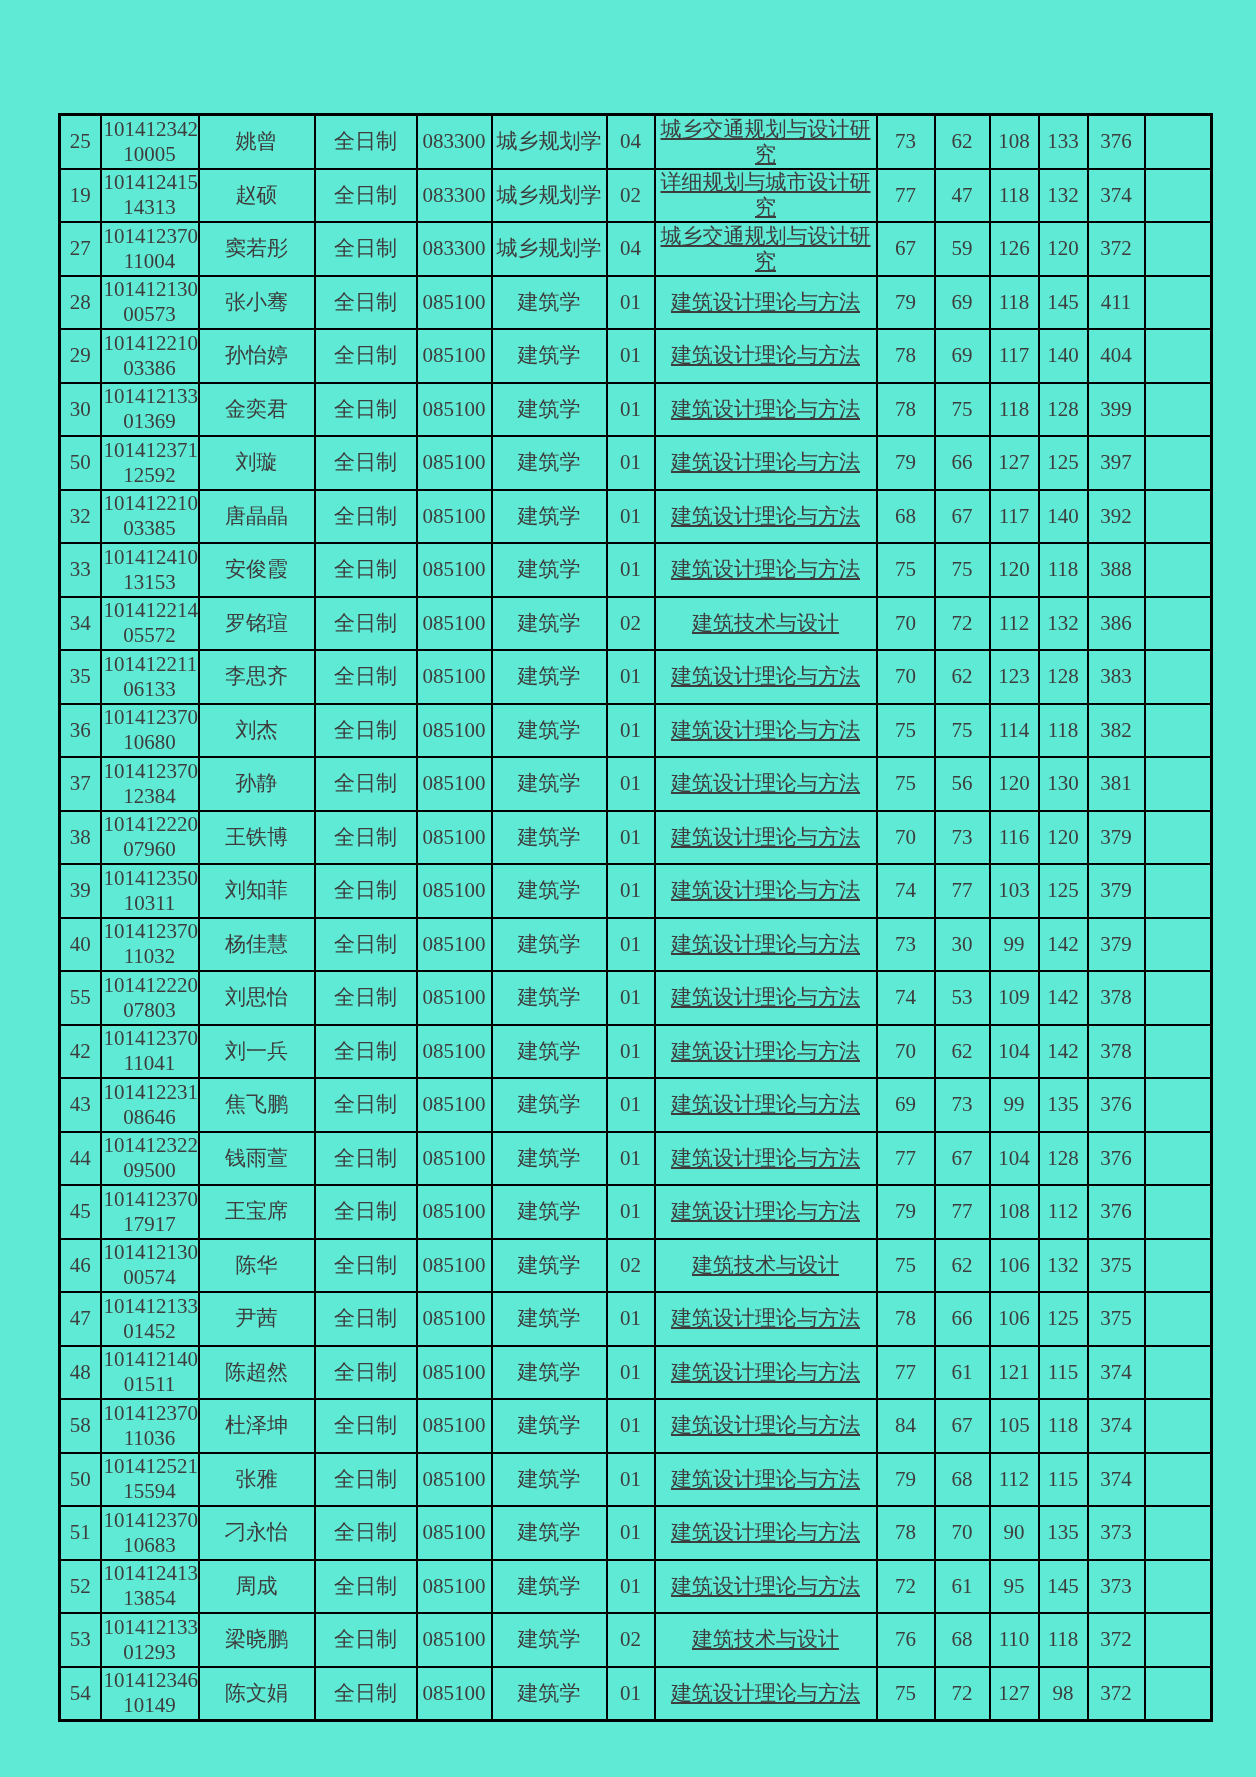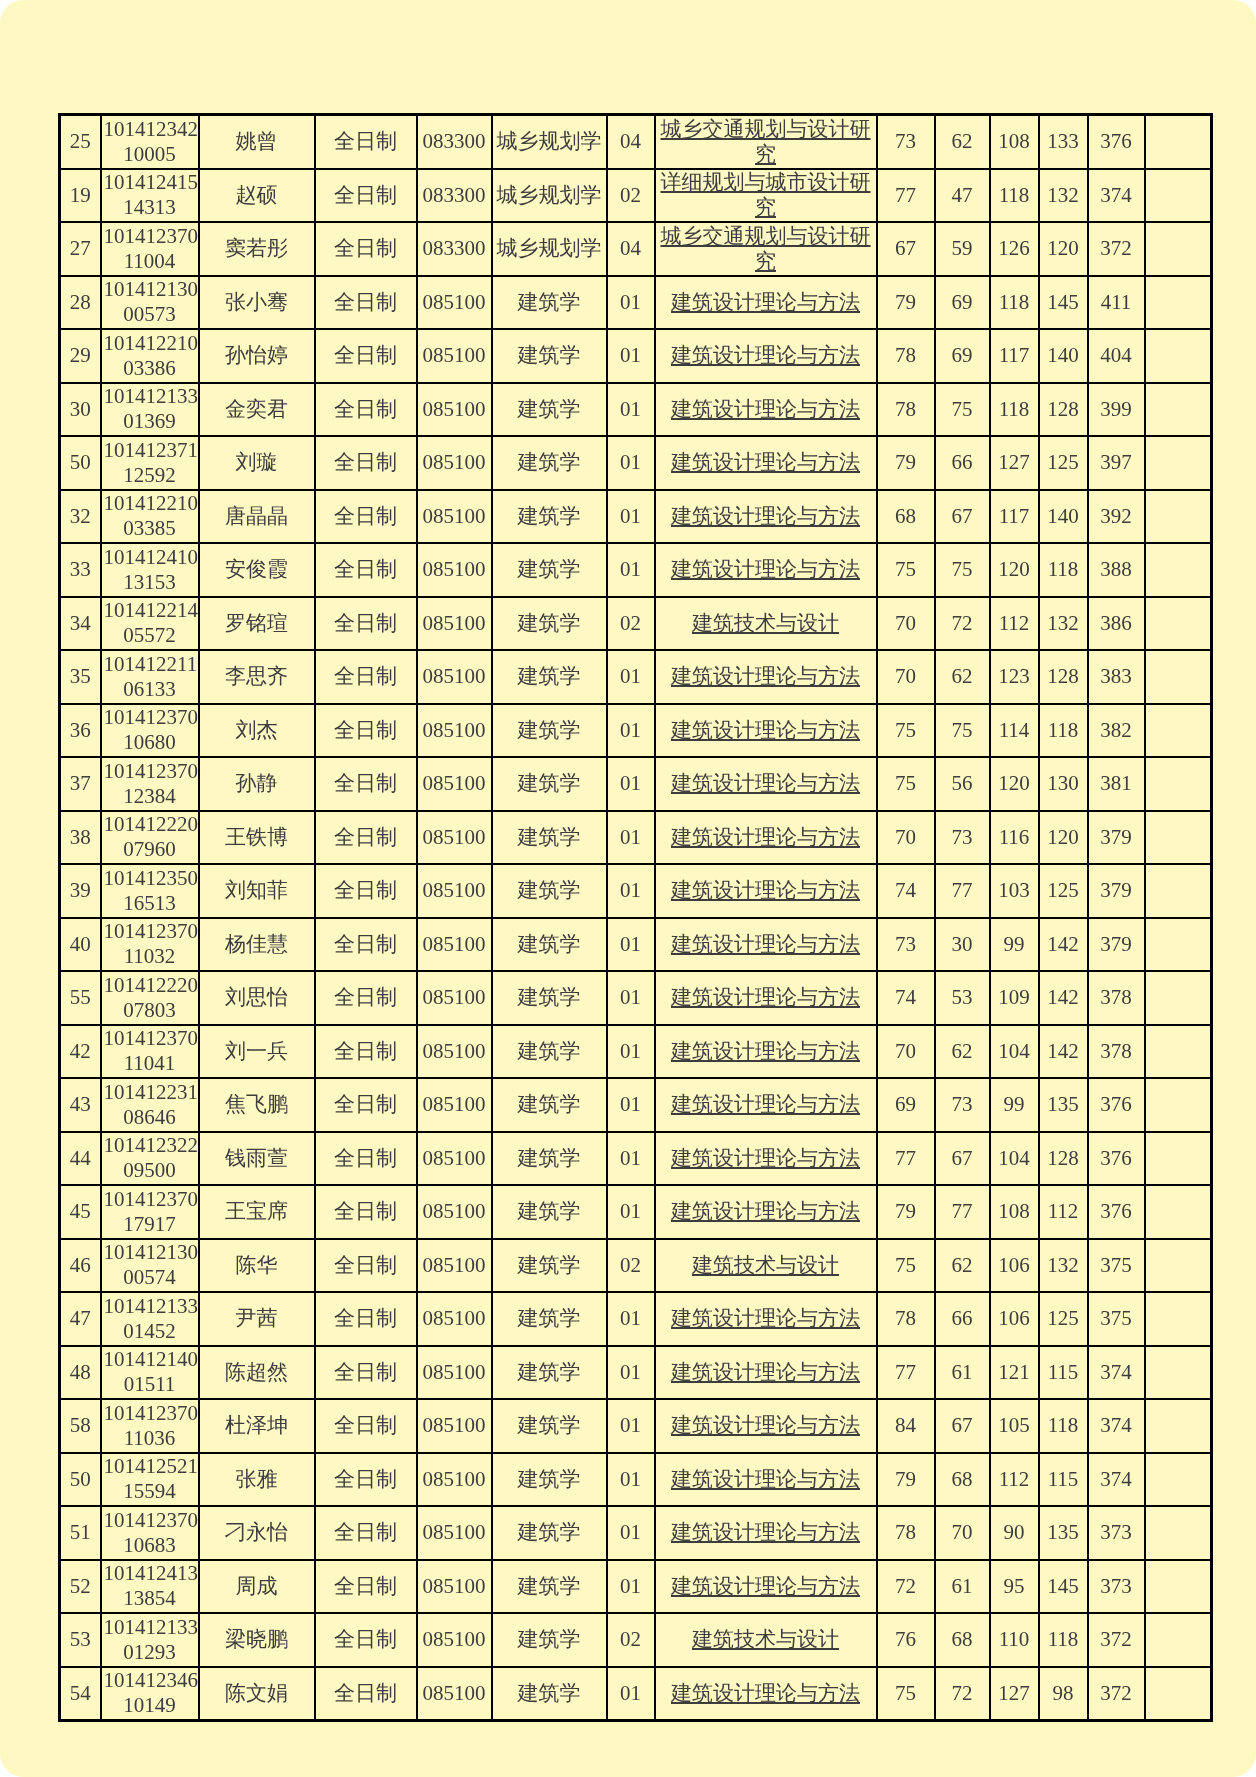--- a/index.html
+++ b/index.html
@@ -4,25 +4,24 @@
 <style>
   html, body {
     margin: 0;
     padding: 0;
     background: #ffffff;
   }
   .page {
     position: relative;
     width: 1256px;
     height: 1777px;
-    background: #fef9c3;
+    background: #5eead4;
     font-family: "Liberation Serif", "DejaVu Serif", serif;
     color: #3d3d3d;
     overflow: hidden;
-    border-radius: 23px;
   }
   table.results {
     position: absolute;
     left: 58px;
     top: 113px;
     width: 1152px;
     border-collapse: collapse;
     table-layout: fixed;
     border: 3px solid #000000;
   }
@@ -351,21 +350,21 @@
     <td class="c-score">116</td>
     <td class="c-score">120</td>
     <td class="c-total">379</td>
     <td class="c-note"></td>
   </tr>
 
   <tr>
     <td class="c-no">39</td>
     <td class="c-id">
       <span class="idline">1014123508</span>
-      <span class="idline">16513</span>
+      <span class="idline">10311</span>
     </td>
     <td class="c-name">刘知菲</td>
     <td class="c-mode">全日制</td>
     <td class="c-code">085100</td>
     <td class="c-major">建筑学</td>
     <td class="c-dir">01</td>
     <td class="c-research">建筑设计理论与方法</td>
     <td class="c-score">74</td>
     <td class="c-score">77</td>
     <td class="c-score">103</td>

